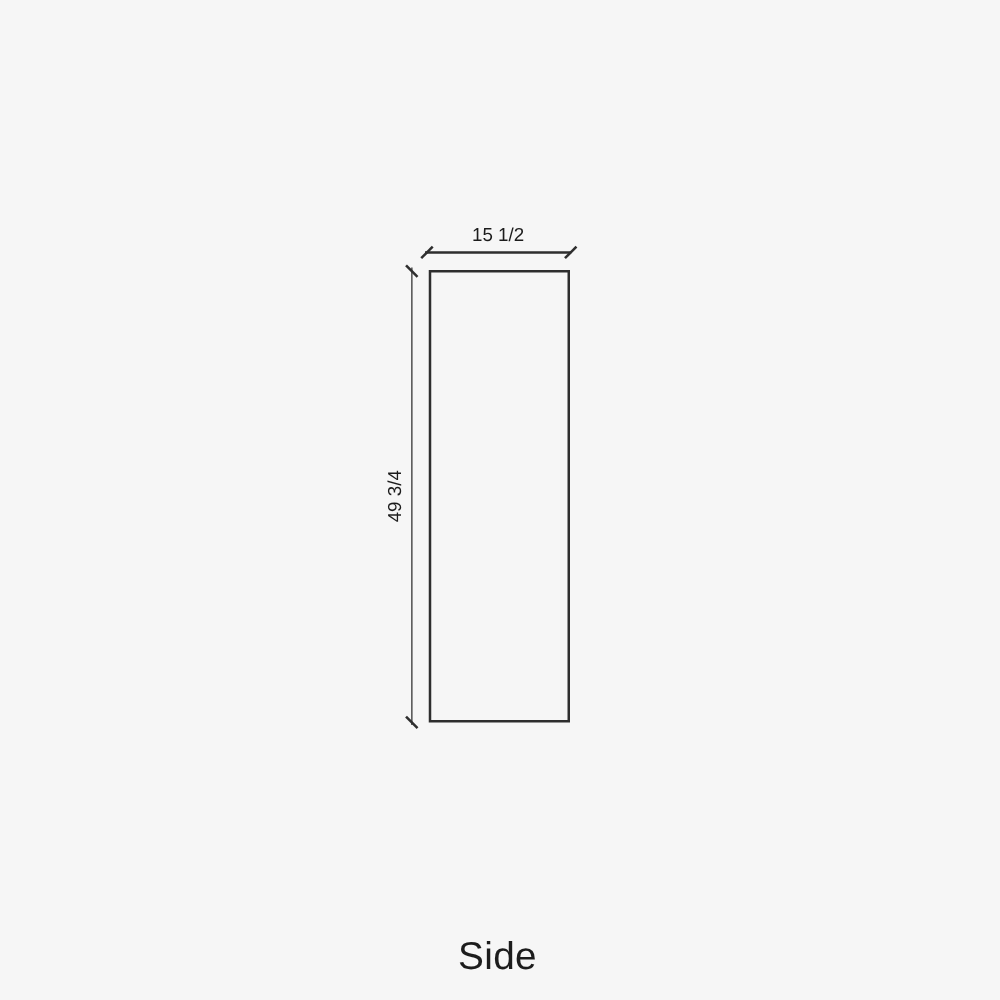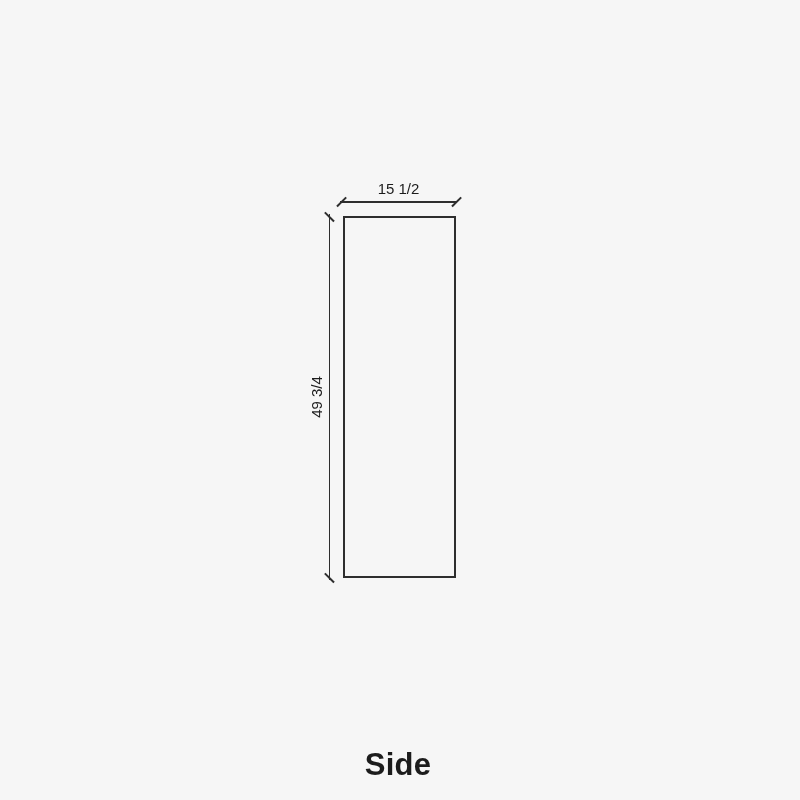--- a/index.html
+++ b/index.html
@@ -76,21 +76,20 @@
   
   .caption{
     position:absolute;
     left:0;top:749px;
     width:796px;
     text-align:center;
     font-size:31px;
     line-height:32px;
     letter-spacing:0.3px;
     color:var(--text);
-    font-weight:bold;
   }
 </style>
 </head>
 <body>
 
 <div class="stage">
 
   <div class="panel-outline"></div>
 
   <div class="dim-line-h"></div>

